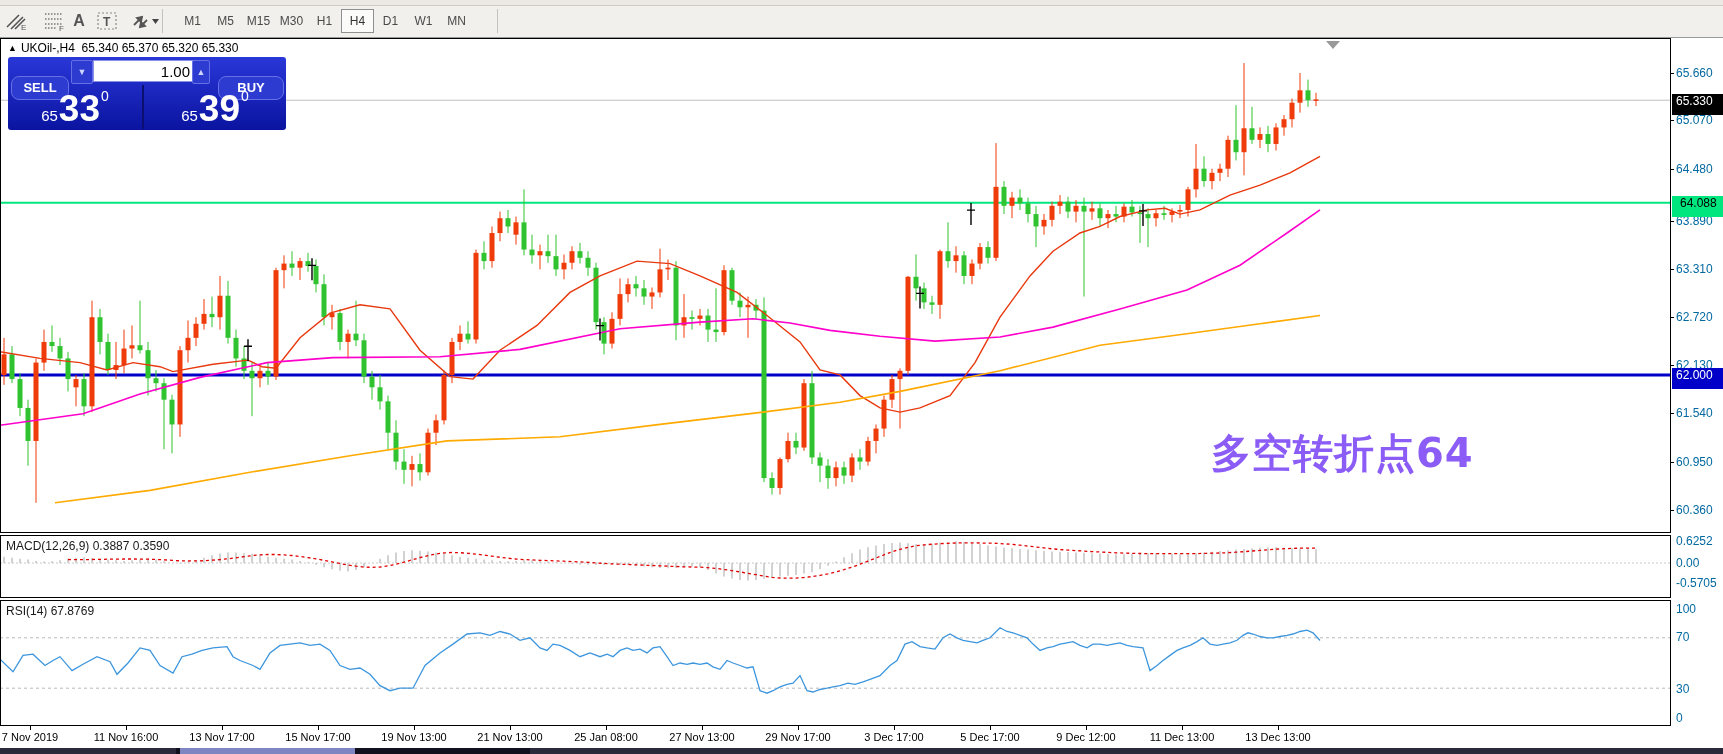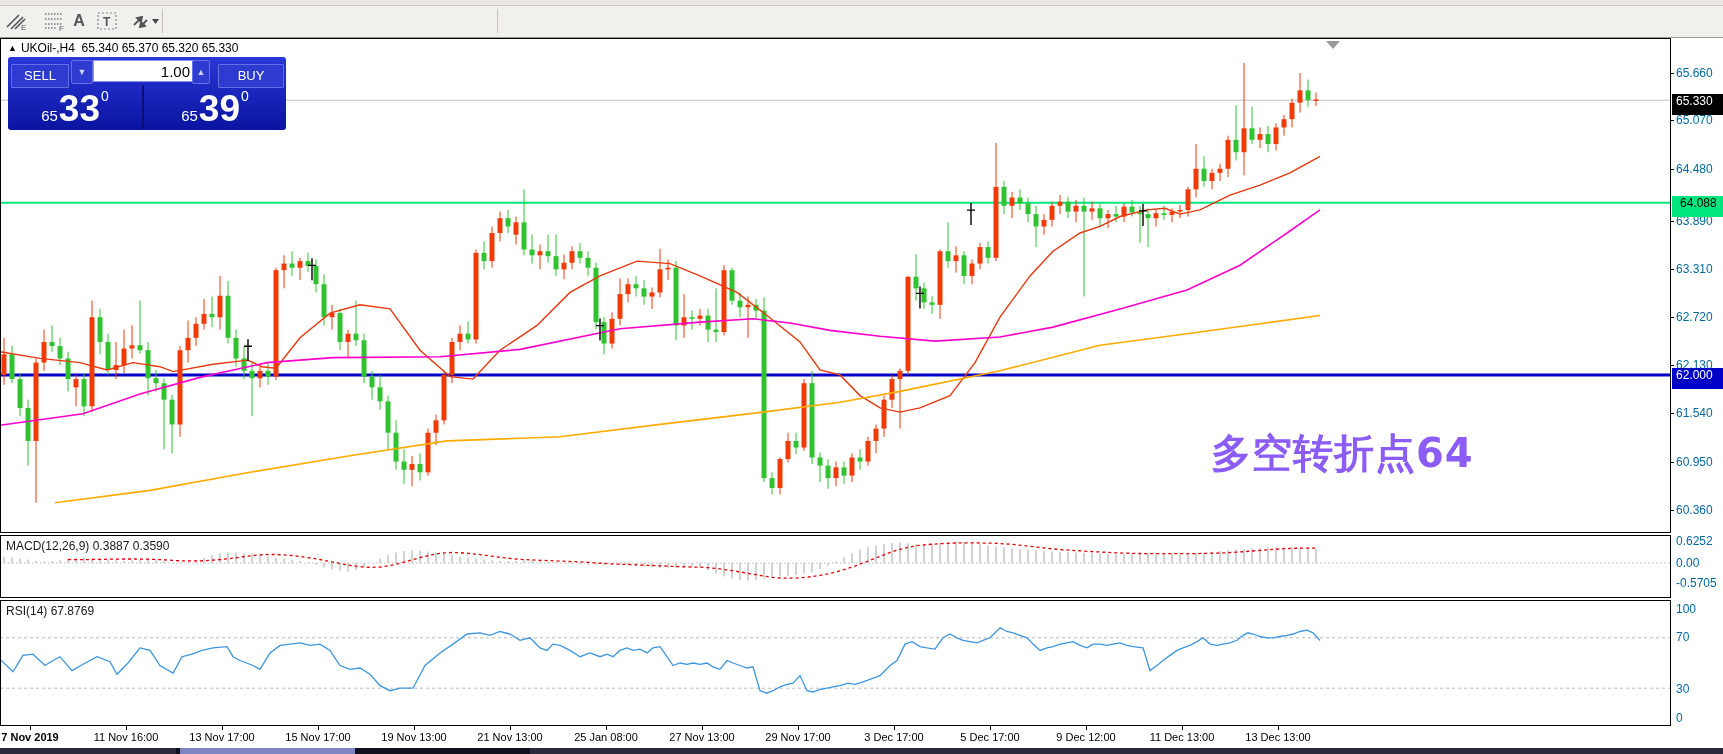--- a/index.html
+++ b/index.html
@@ -14,22 +14,22 @@
   .period-btn{width:33px;height:24px;line-height:24px;text-align:center;font-size:12px;color:#4a4a4a;cursor:default;}
   .period-btn.active{border:1px solid #8f8f8f;background:#fbfbf9;color:#333;box-sizing:border-box;line-height:22px;}
   
   #chartwin{position:absolute;left:0;top:38px;width:1723px;height:716px;background:#fff;}
   .panel-svg{position:absolute;left:0;}
   #title-row{position:absolute;left:8px;top:3px;height:14px;font-size:12px;color:#000;z-index:5;white-space:nowrap;}
   #title-row .tri{font-size:9px;vertical-align:1px;margin-right:4px;}
   
   #trade{position:absolute;left:8px;top:19px;width:278px;height:73px;z-index:6;
          background:linear-gradient(#2a37d8,#0a14a0);border-radius:3px;}
-  .tp-btn{position:absolute;top:7px;height:22px;background:#2d3bd0;border:1px solid #6670e6;color:#fff;
-          font-size:13px;text-align:center;line-height:22px;border-radius:1px;cursor:pointer;}
+  .tp-btn{position:absolute;top:19px;height:22px;background:#2d3bd0;border:1px solid #6670e6;color:#fff;
+          font-size:13px;text-align:center;line-height:22px;border-radius:8px;cursor:pointer;font-weight:bold;}
   #sell-btn{left:3px;width:56px;}
   #buy-btn{left:210px;width:64px;}
   #vol-down{position:absolute;left:63px;top:3px;width:20px;height:22px;background:#2d3bd0;border:1px solid #6670e6;
             color:#cfd4ff;font-size:9px;text-align:center;line-height:22px;border-radius:2px;cursor:pointer;}
   #vol-input{position:absolute;left:85px;top:3px;width:92px;height:20px;border:1px solid #8890e8;background:#fff;
              font-size:15px;text-align:right;padding:0 4px;font-family:"Liberation Sans",sans-serif;}
   #vol-up{position:absolute;left:184px;top:3px;width:16px;height:22px;background:#2d3bd0;border:1px solid #6670e6;
           color:#cfd4ff;font-size:9px;text-align:center;line-height:22px;border-radius:2px;cursor:pointer;}
   .tp-price{position:absolute;top:28px;height:44px;color:#fff;display:flex;align-items:flex-end;justify-content:center;cursor:pointer;}
   #sell-price{left:0;width:134px;border-right:2px solid #0a0f70;}
@@ -90,20 +90,31 @@
           <g stroke="#555" stroke-width="1.8" fill="#555">
       <path d="M4 14 L12 6"></path>
             <path d="M12 6 l-5 1 4 4 z"></path>
       <path d="M10 16 L17 9"></path>
             <path d="M10 16 l1-5 4 4 z"></path>
           </g>
       <path d="M22 8 l7 0 -3.5 5 z" fill="#444"></path>
         </svg>
   </div>
   <div class="tb-sep" style="left:162px"></div>
+  <div id="periods">
+        <div class="period-btn">M1</div>
+        <div class="period-btn">M5</div>
+        <div class="period-btn">M15</div>
+        <div class="period-btn">M30</div>
+        <div class="period-btn">H1</div>
+        <div class="period-btn active">H4</div>
+        <div class="period-btn">D1</div>
+        <div class="period-btn">W1</div>
+        <div class="period-btn">MN</div>
+      </div>
   <div class="tb-sep" style="left:497px"></div>
 </div>
 
 <div id="chartwin">
   <div id="title-row">
     <span class="tri">▲</span><span>UKOil-,H4</span>&nbsp;&nbsp;<span>65.340 65.370 65.320 65.330</span>
   </div>
 
   <div id="trade">
     <div id="sell-btn" class="tp-btn">SELL</div>
@@ -685,21 +696,21 @@
     <div class="pa-tick" style="top: 413px;"></div>
     <div class="pa-label" style="top: 407px;">61.540</div>
     <div class="pa-tick" style="top: 462px;"></div>
     <div class="pa-label" style="top: 456px;">60.950</div>
     <div class="pa-tick" style="top: 510px;"></div>
     <div class="pa-label" style="top: 504px;">60.360</div>
     <div class="pa-badge" style="top: 94px; background: rgb(0, 0, 0); color: rgb(255, 255, 255);">65.330</div>
     <div class="pa-badge" style="top: 196px; background: rgb(0, 230, 126); color: rgb(0, 0, 0); padding-left: 8px;">64.088</div>
     <div class="pa-badge" style="top: 368px; background: rgb(0, 0, 200); color: rgb(255, 255, 255);">62.000</div>
     <div class="ta-tick" style="left: 30px;"></div>
-    <div class="ta-label" style="left: 30px; font-weight: bold;">7 Nov 2019</div>
+    <div class="ta-label" style="left: 30px;">7 Nov 2019</div>
     <div class="ta-tick" style="left: 126px;"></div>
     <div class="ta-label" style="left: 126px;">11 Nov 16:00</div>
     <div class="ta-tick" style="left: 222px;"></div>
     <div class="ta-label" style="left: 222px;">13 Nov 17:00</div>
     <div class="ta-tick" style="left: 318px;"></div>
     <div class="ta-label" style="left: 318px;">15 Nov 17:00</div>
     <div class="ta-tick" style="left: 414px;"></div>
     <div class="ta-label" style="left: 414px;">19 Nov 13:00</div>
     <div class="ta-tick" style="left: 510px;"></div>
     <div class="ta-label" style="left: 510px;">21 Nov 13:00</div>

